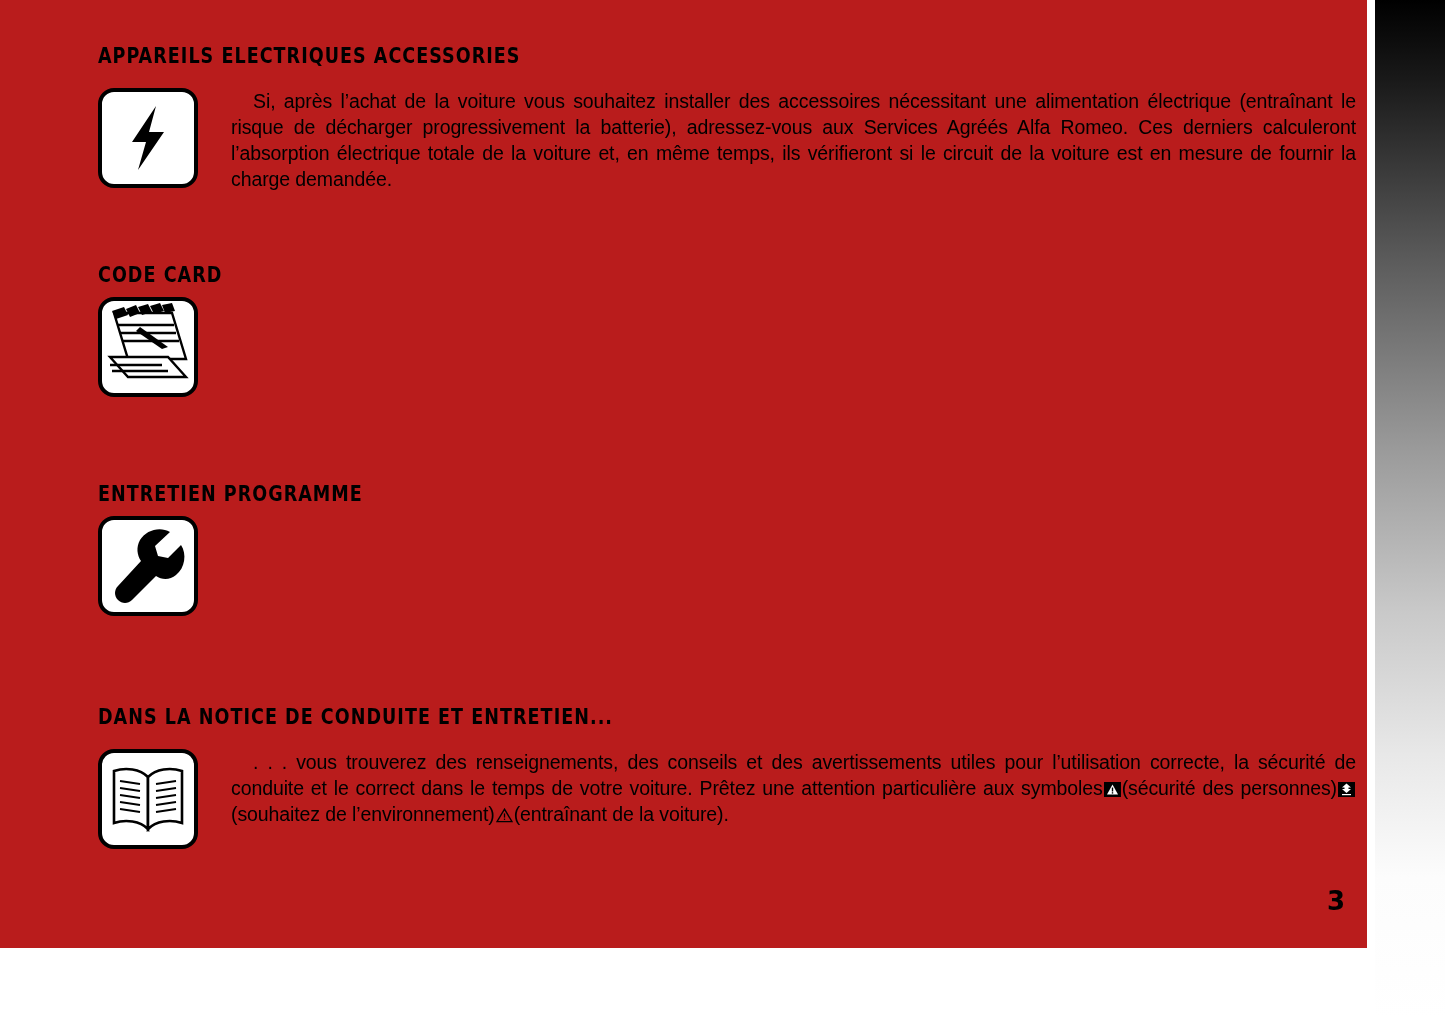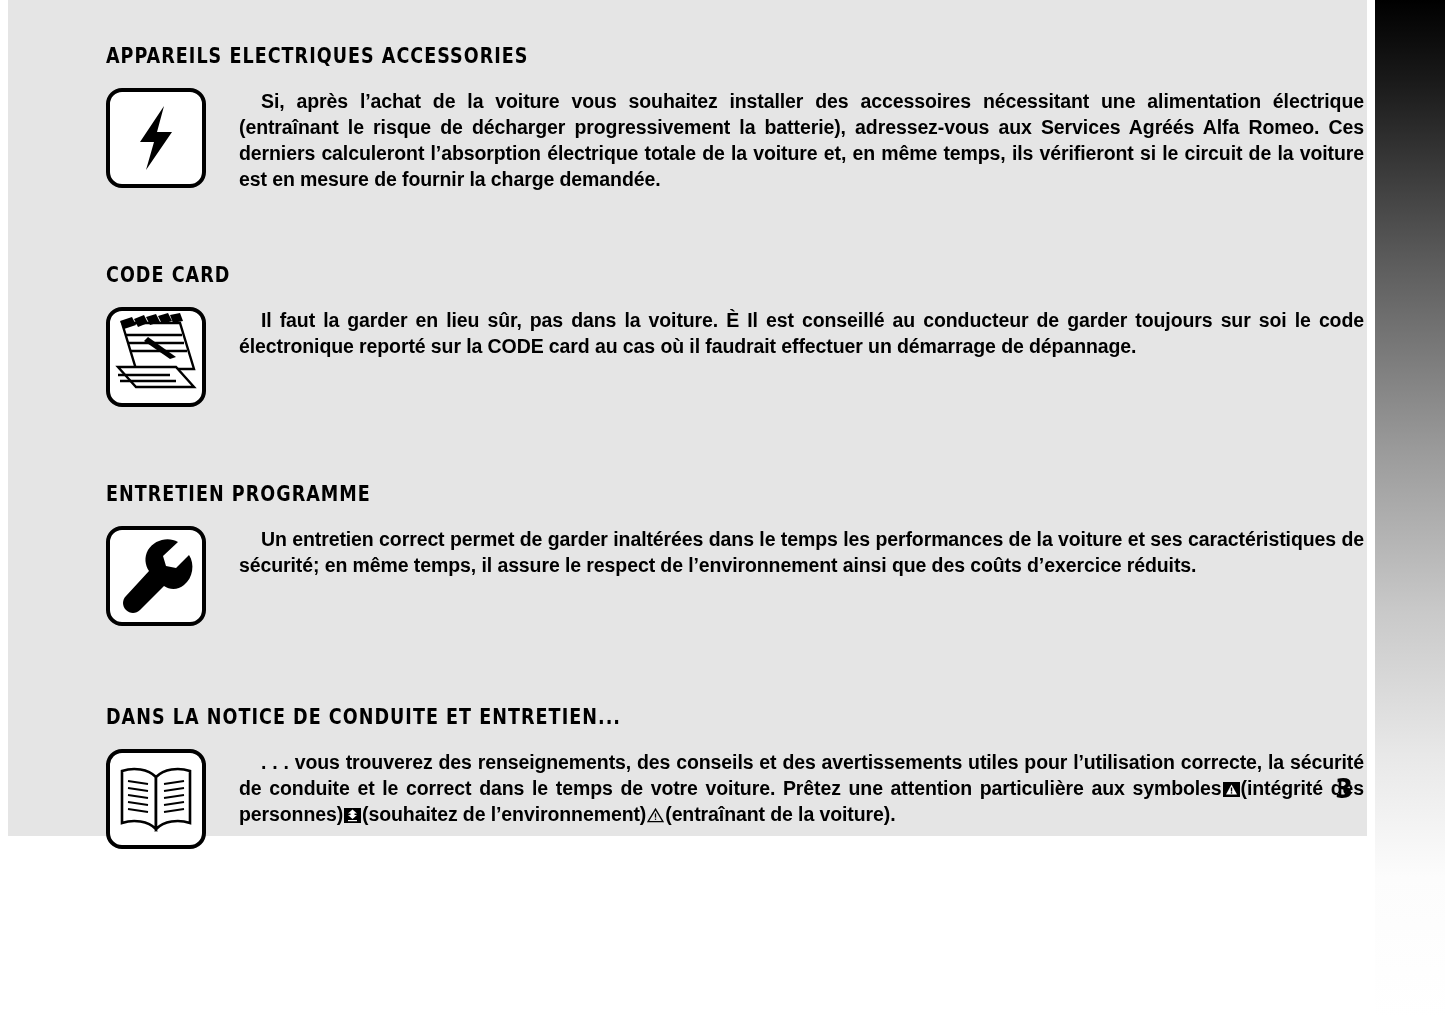--- a/index.html
+++ b/index.html
@@ -29,24 +29,24 @@
     top: 0;
     left: 0;
     width: 8px;
     height: 1020px;
     background: #ffffff;
   }
 
   #page {
     position: absolute;
     top: 0;
-    left: 8px;
+    left: 0;
     width: 1367px;
-    height: 836px;
-    background: #e5e5e5;
+    height: 948px;
+    background: #b91c1c;
   }
 
   .section {
     position: absolute;
     left: 98px;
     width: 1258px;
   }
 
   .section-title {
     font-family: "DejaVu Sans", sans-serif;
@@ -57,21 +57,20 @@
     margin: 0 0 10px 0;
     text-transform: uppercase;
     font-stretch: condensed;
     transform: scaleX(0.93);
     transform-origin: left center;
   }
 
   .body-row {
     position: relative;
     min-height: 110px;
-    font-weight: bold;
   }
 
   .icon-box {
     position: absolute;
     left: 0;
     top: 0;
     width: 100px;
     height: 100px;
     border: 4px solid #000000;
     border-radius: 16px;
@@ -153,33 +152,31 @@
             <path d="M60 4 L70 2 L73 10 L63 12 Z"></path>
           </g>
           <g fill="none" stroke="#000000" stroke-width="2.4">
             <path d="M8 56 L66 56 L84 76 L26 76 Z" fill="#ffffff"></path>
             <path d="M8 64 L60 64"></path>
             <path d="M10 70 L66 70"></path>
           </g>
           <path d="M34 30 L60 48 L66 46 L38 26 Z" fill="#000000"></path>
         </svg>
       </div>
-      <p class="para"><span class="indent"></span><span>Il faut la garder en lieu sûr, pas dans la voiture. È Il est conseillé au conducteur de garder toujours sur soi le code électronique reporté sur la CODE card au cas où il faudrait effectuer un démarrage de dépannage.</span></p>
     </div>
   </div>
 
   <div class="section" id="sec-2">
     <h2 class="section-title">ENTRETIEN PROGRAMME</h2>
     <div class="body-row">
       <div class="icon-box">
         <svg width="92" height="92" viewBox="0 0 92 92">
           <path d="M68 12 C58 6 44 10 38 20 C34 27 35 35 39 41 L16 66 C12 70 12 76 16 80 C20 84 26 84 30 80 L54 56 C60 60 68 60 74 55 C83 48 85 34 79 25 L66 38 L56 36 L53 26 Z" fill="#000000"></path>
         </svg>
       </div>
-      <p class="para"><span class="indent"></span><span>Un entretien correct permet de garder inaltérées dans le temps les performances de la voiture et ses caractéristiques de sécurité; en même temps, il assure le respect de l’environnement ainsi que des coûts d’exercice réduits.</span></p>
     </div>
   </div>
 
   <div class="section" id="sec-3">
     <h2 class="section-title">DANS LA NOTICE DE CONDUITE ET ENTRETIEN...</h2>
     <div class="body-row">
       <div class="icon-box">
         <svg width="92" height="92" viewBox="0 0 92 92">
           <g stroke="#000000" stroke-width="2.6" fill="#ffffff">
             <path d="M46 24 C38 16 24 14 12 18 L12 70 C24 66 38 68 46 76 Z"></path>
@@ -197,21 +194,21 @@
             <path d="M54 52 L74 49"></path>
               <path d="M54 59 L74 56"></path>
           </g>
         </svg>
       </div>
       <p class="para"><span class="indent"></span><span>. . . vous trouverez des renseignements, des conseils et des avertissements utiles pour l’utilisation correcte, la sécurité de conduite et le correct dans le temps de votre voiture. Prêtez une attention particulière aux symboles</span><span class="inline-sym"><svg width="17" height="15" viewBox="0 0 17 15">
               <rect x="0" y="0" width="17" height="15" fill="#000000"></rect>
               <path d="M8.5 2.5 L14 12.5 L3 12.5 Z" fill="#ffffff"></path>
               <rect x="7.8" y="5.5" width="1.4" height="4" fill="#000000"></rect>
               <rect x="7.8" y="10.2" width="1.4" height="1.4" fill="#000000"></rect>
-            </svg></span><span>(intégrité des personnes)</span><span class="inline-sym"><svg width="17" height="15" viewBox="0 0 17 15">
+            </svg></span><span>(sécurité des personnes)</span><span class="inline-sym"><svg width="17" height="15" viewBox="0 0 17 15">
               <rect x="0" y="0" width="17" height="15" fill="#000000"></rect>
               <path d="M8.5 1.5 L13 5.5 L10.5 5.5 L10.5 7 L13 7 L8.5 11 L4 7 L6.5 7 L6.5 5.5 L4 5.5 Z" fill="#ffffff"></path>
               <path d="M4 12 L13 12 L13 13.2 L4 13.2 Z" fill="#ffffff"></path>
             </svg></span><span>(souhaitez de l’environnement)</span><span class="inline-sym"><svg width="17" height="15" viewBox="0 0 17 15">
               <path d="M8.5 1.2 L16 13.6 L1 13.6 Z" fill="none" stroke="#000000" stroke-width="1.4"></path>
               <rect x="7.85" y="5.4" width="1.3" height="4.2" fill="#000000"></rect>
               <rect x="7.85" y="10.6" width="1.3" height="1.3" fill="#000000"></rect>
             </svg></span><span>(entraînant de la voiture).</span></p>
     </div>
   </div>

